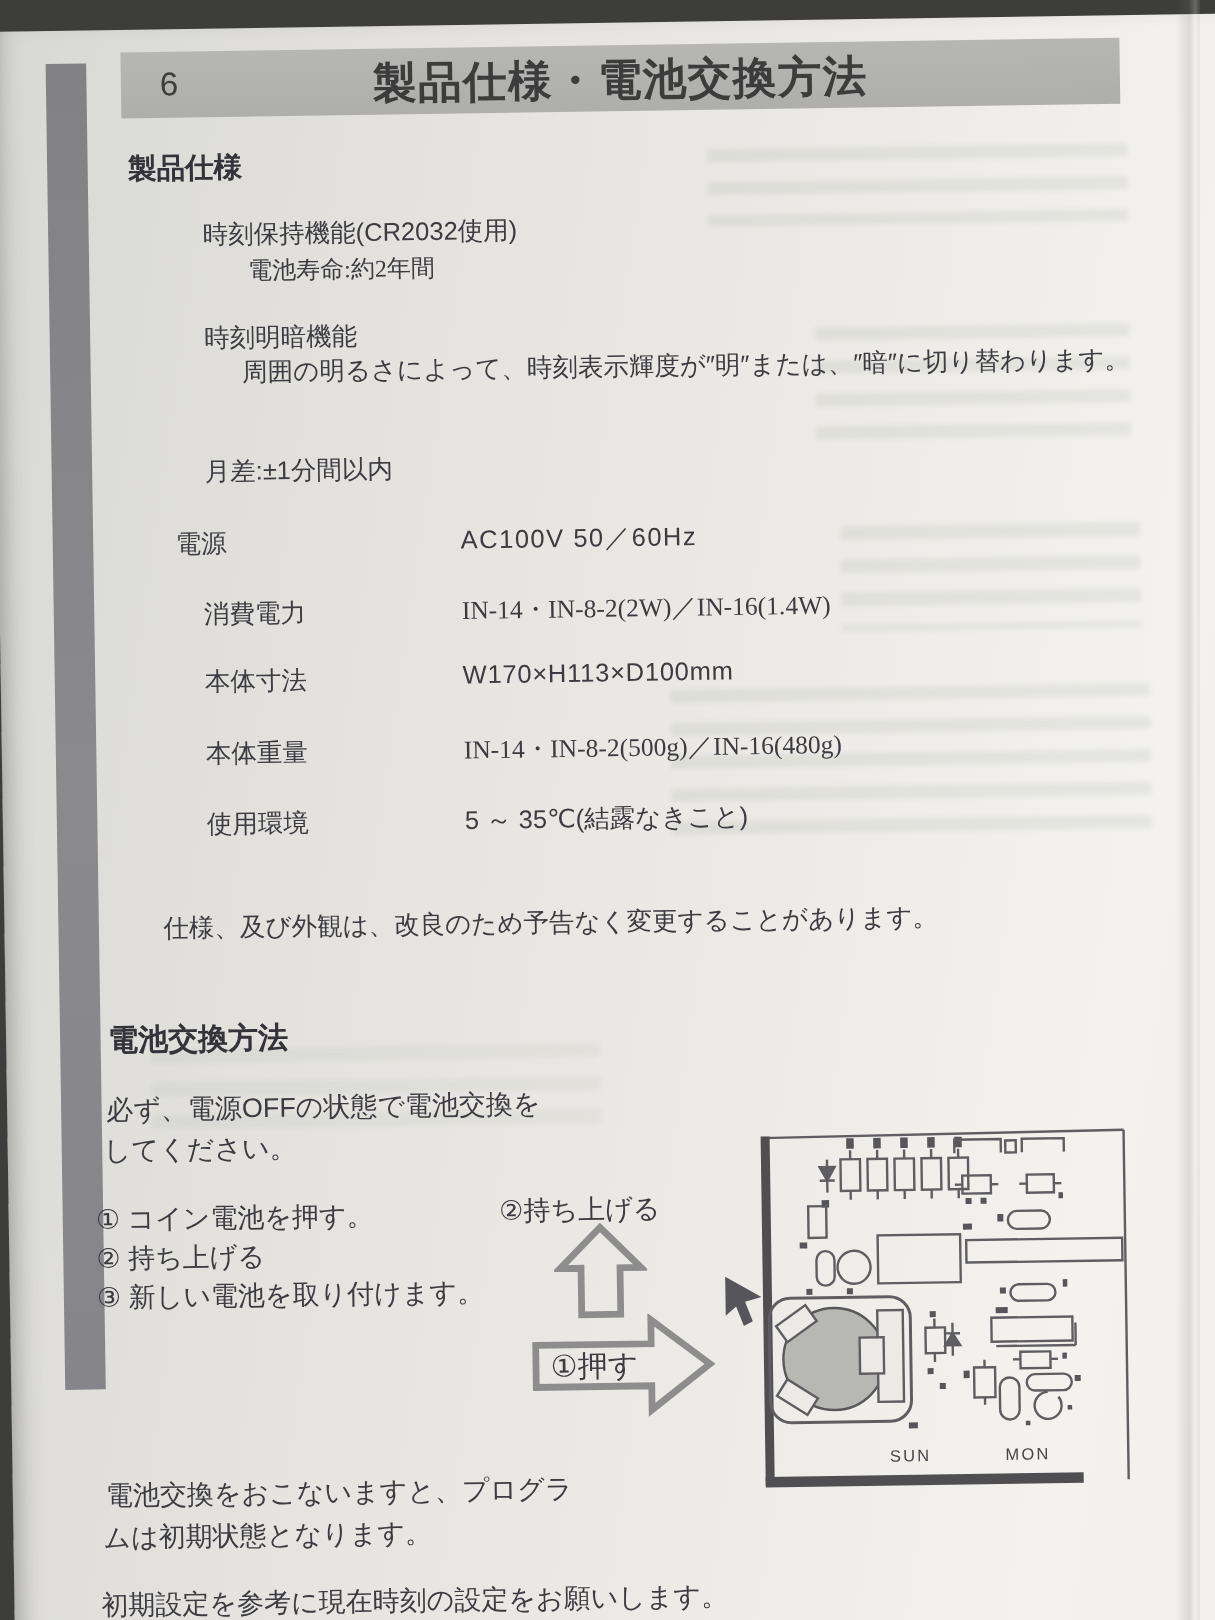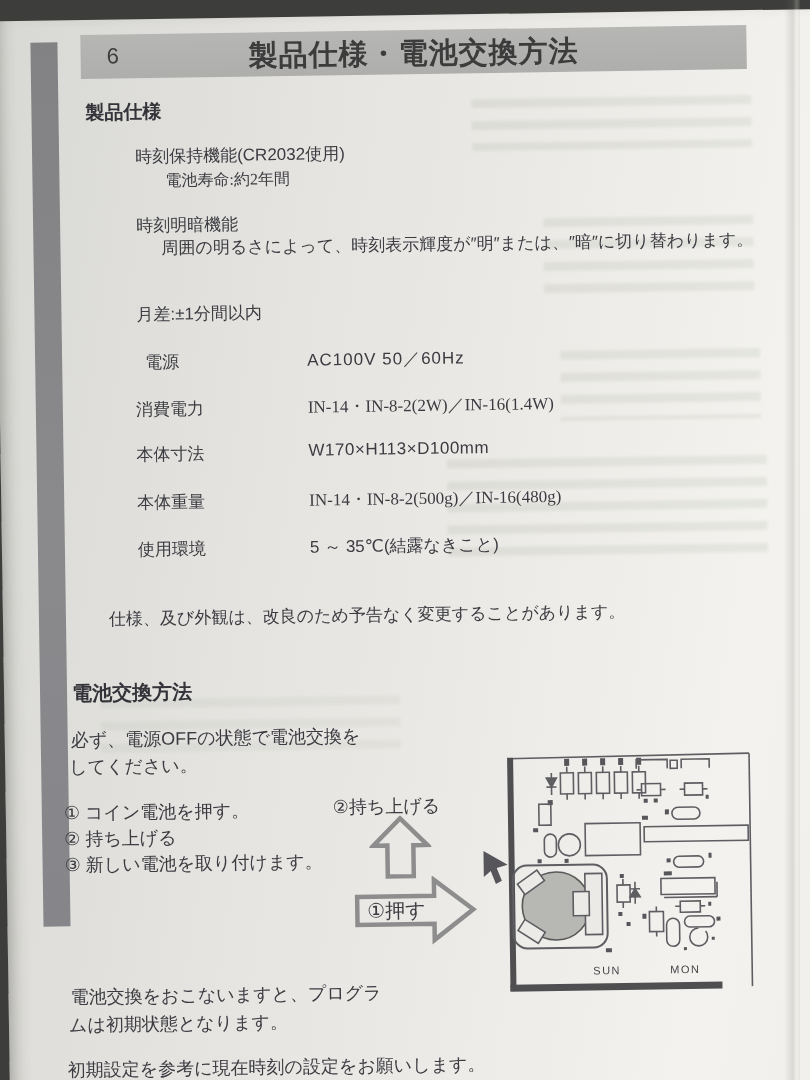--- a/index.html
+++ b/index.html
@@ -68,21 +68,21 @@
     <div class="t h1" style="left:84px;top:90px;">製品仕様</div>
 
     <div class="t body17" style="left:133px;top:136px;">時刻保持機能(CR2032使用)</div>
     <div class="t body17 serifv" style="left:163px;top:162px;font-size:16px;">電池寿命:約2年間</div>
 
     <div class="t body17" style="left:133px;top:205px;">時刻明暗機能</div>
     <div class="t body17 wrap" style="left:158px;top:227px;width:616px;line-height:26px;">周囲の明るさによって、時刻表示輝度が″明″または、″暗″に切り替わります。</div>
 
     <div class="t body17" style="left:132px;top:294px;">月差:±1分間以内</div>
 
-    <div class="t body17" style="left:140px;top:342px;">電源</div>
+    <div class="t body17" style="left:112px;top:342px;">電源</div>
     <div class="t body17" style="left:302px;top:342px;letter-spacing:1px;">AC100V 50／60Hz</div>
 
     <div class="t body17" style="left:130px;top:389px;">消費電力</div>
     <div class="t body17 serifv" style="left:302px;top:389px;">IN-14・IN-8-2(2W)／IN-16(1.4W)</div>
 
     <div class="t body17" style="left:130px;top:434px;">本体寸法</div>
     <div class="t body17" style="left:302px;top:434px;letter-spacing:.5px;">W170×H113×D100mm</div>
 
     <div class="t body17" style="left:130px;top:482px;">本体重量</div>
     <div class="t body17 serifv" style="left:302px;top:482px;">IN-14・IN-8-2(500g)／IN-16(480g)</div>

